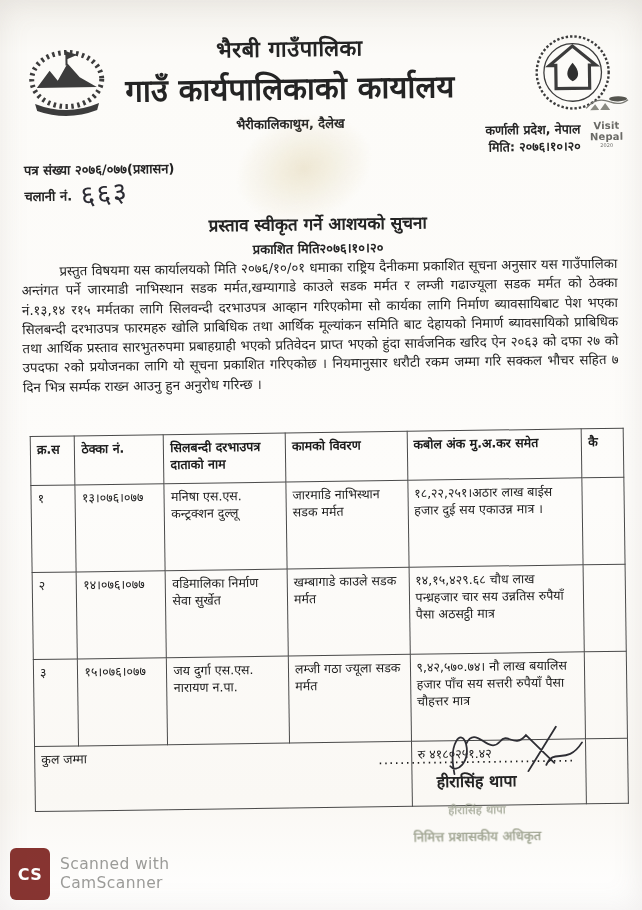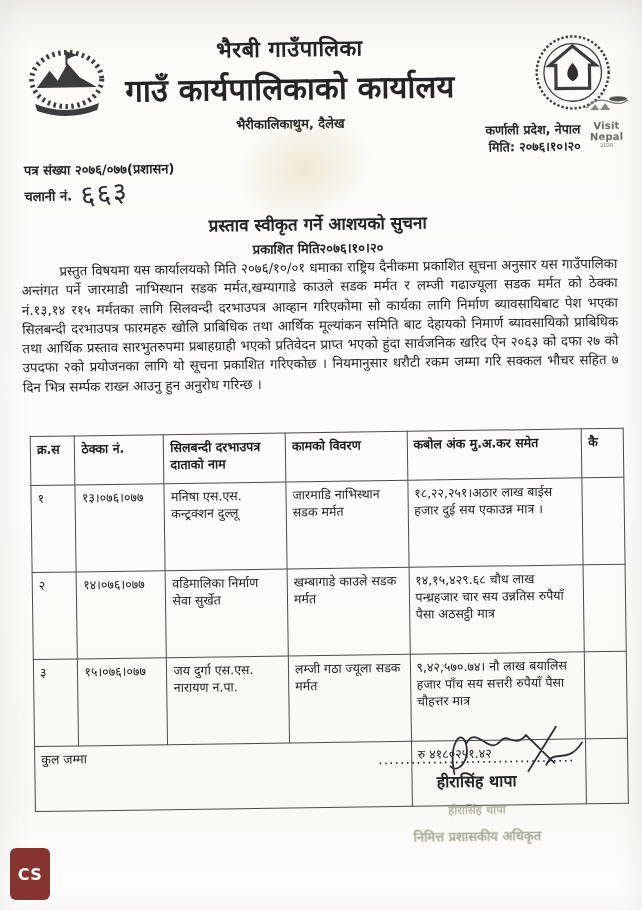--- a/index.html
+++ b/index.html
@@ -214,14 +214,18 @@
       <div class="sig-dots">....................................</div>
       <div class="sig-name">हीरासिंह थापा</div>
       <div class="stamp-name">हीरासिंह थापा</div>
       <div class="stamp-title">निमित्त प्रशासकीय अधिकृत</div>
     </div>
 
   </div>
 
   <div class="watermark">
     <div class="cs-badge">CS</div>
+    <div class="cs-text">
+      <div>Scanned with</div>
+      <div>CamScanner</div>
+    </div>
   </div>
 </div>
 
 </body></html>

